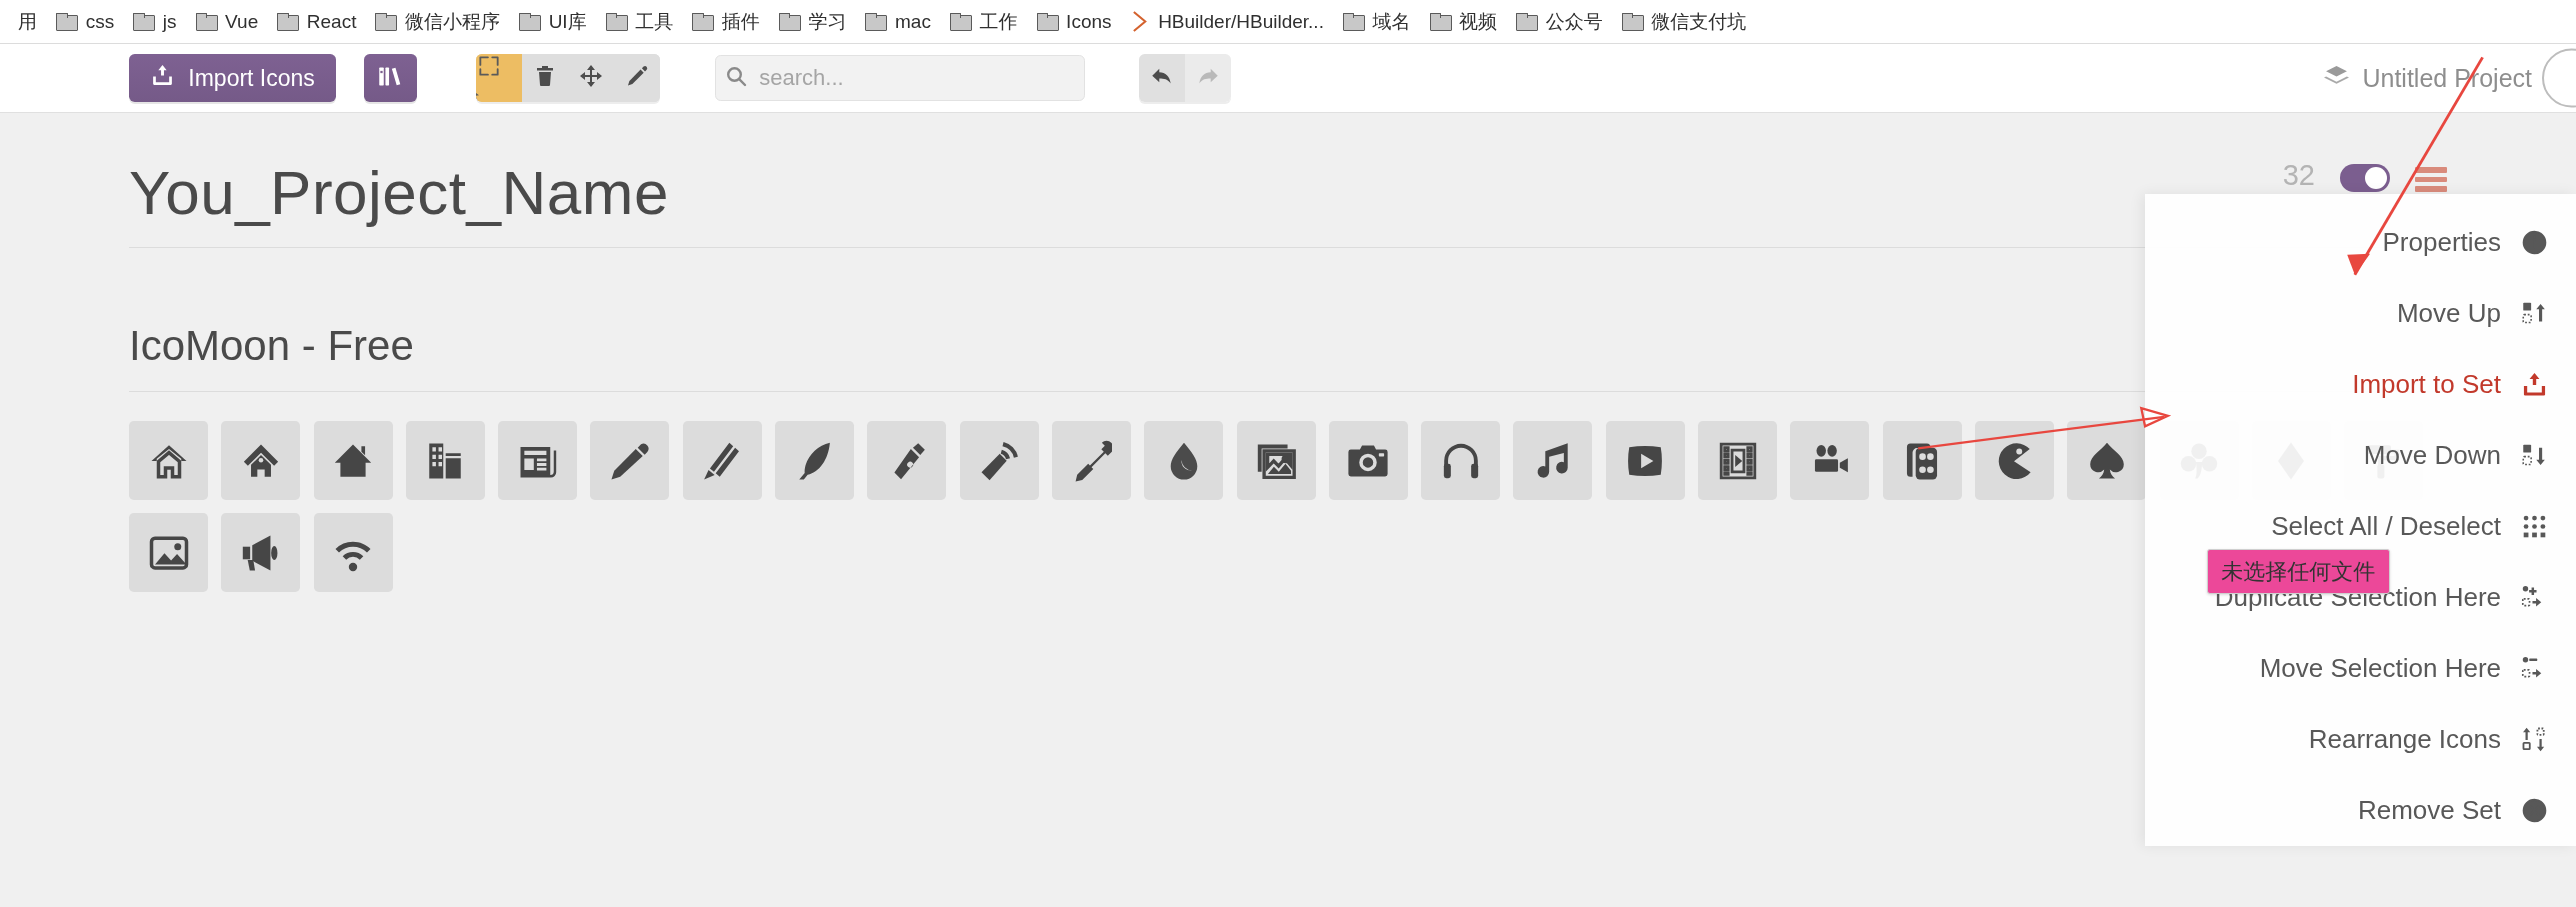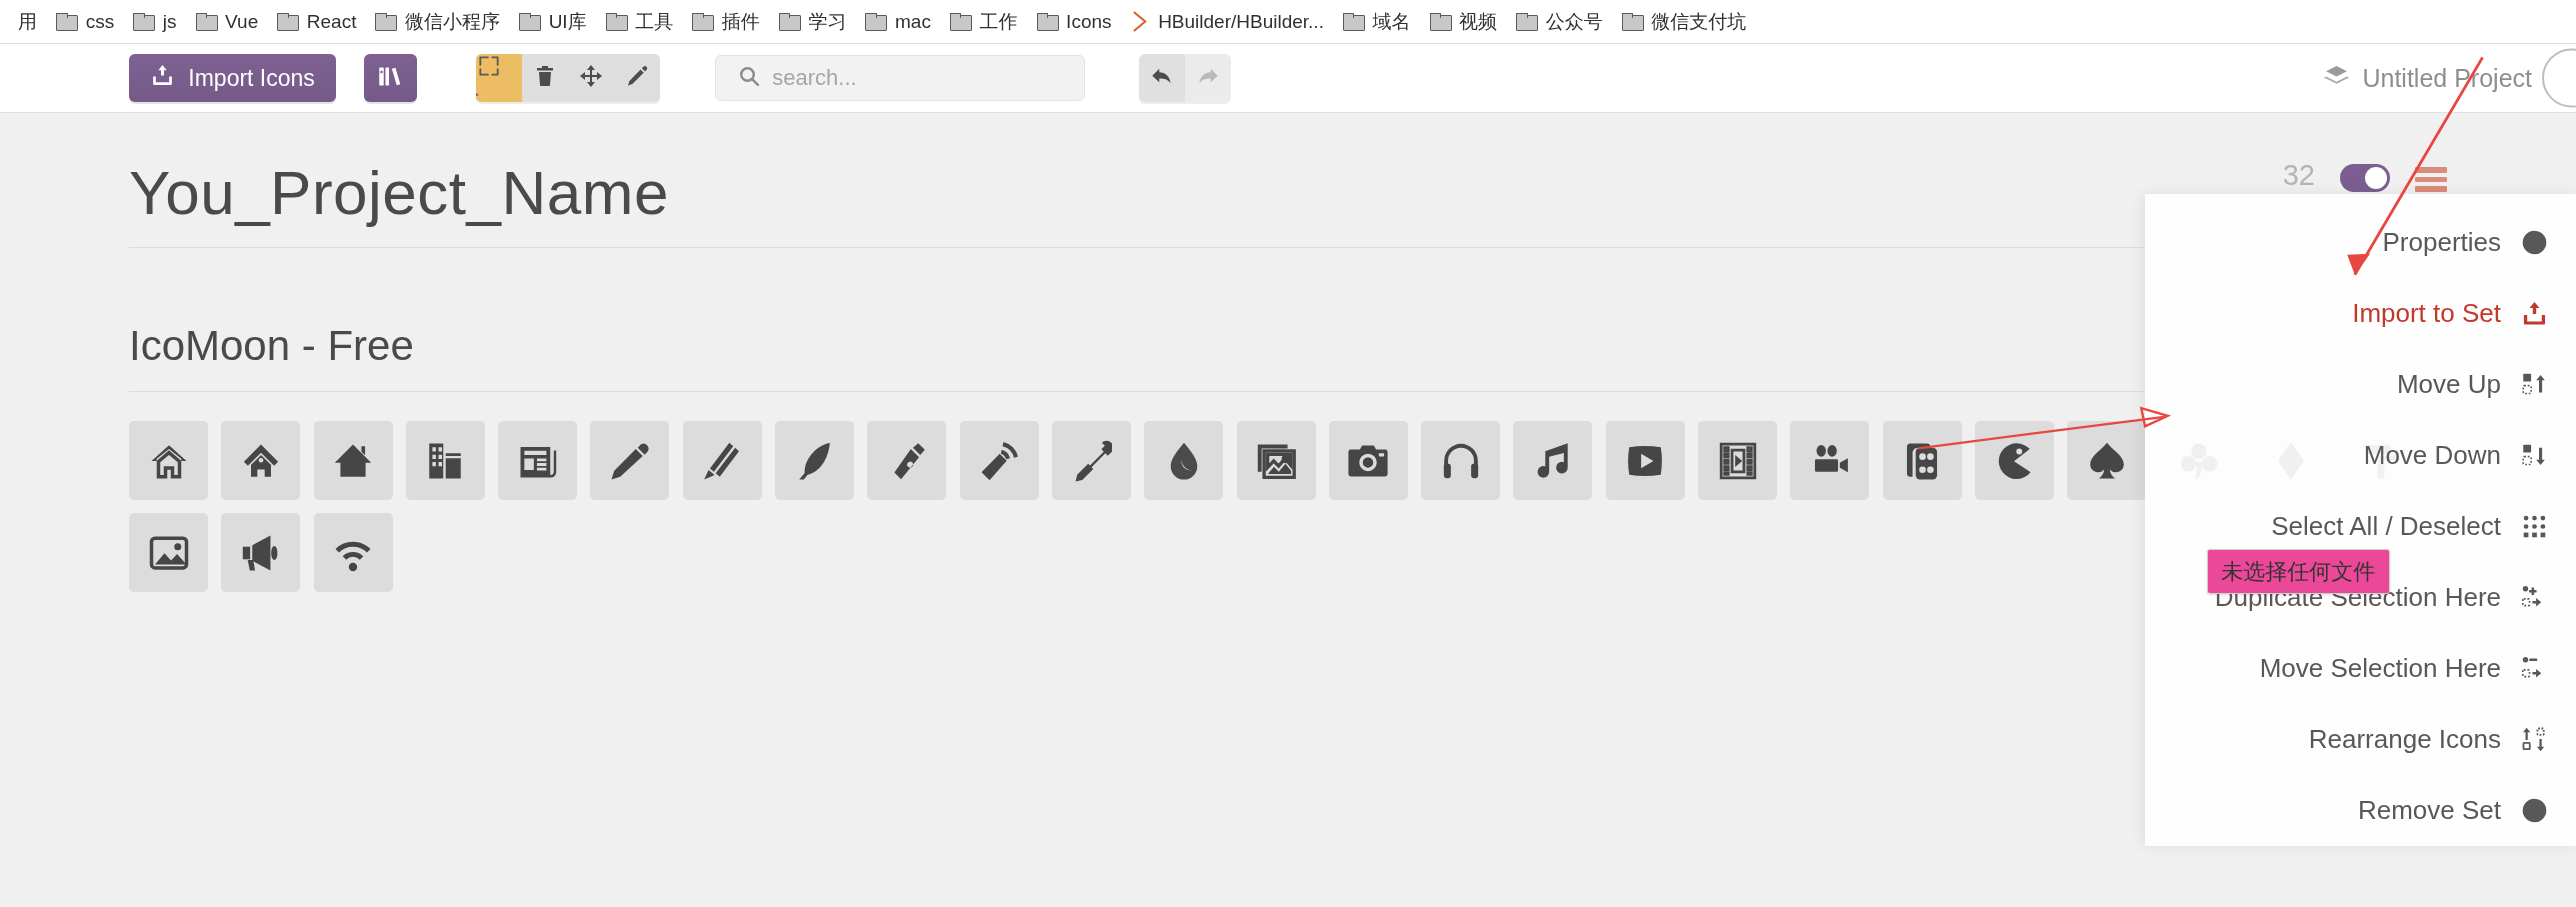--- a/index.html
+++ b/index.html
@@ -121,21 +121,21 @@
   .tool-btn.active { background: #edbd63; }
 
   .search-wrap {
     margin-left: 44px;
     width: 370px; height: 46px;
     background: #f2f2f2;
     border: 1px solid #e2e2e2;
     border-radius: 5.7px;
     display: flex;
     align-items: center;
-    padding: 0 21px;
+    padding: 0 8px;
     gap: 11.4px;
   }
   .search-wrap input {
     border: none; outline: none; background: transparent;
     font-size: 22px; color: #777;
     font-family: "Liberation Sans", sans-serif;
     width: 100%;
   }
   .search-wrap input::placeholder { color: #a5a5a5; }
 
@@ -750,36 +750,36 @@
       <div class="menu-item">
         <span>Properties</span>
         <span class="mi-icon">
           <svg width="27" height="27" viewBox="0 0 24 24" fill="none" stroke="#585858" stroke-width="1.8">
             <circle cx="12" cy="12" r="9.6"></circle>
             <path d="M12 10.6v6" stroke-linecap="round"></path>
             <circle cx="12" cy="7.2" r="1.1" fill="#585858" stroke="none"></circle>
           </svg>
         </span>
       </div>
-      <div class="menu-item highlight">
-        <span>Import to Set</span>
-        <span class="mi-icon">
-          <svg width="27" height="27" viewBox="0 0 24 24" fill="#c2392b">
-            <path d="M12 1.8l4.4 5.4h-2.9v5.2h-3V7.2H7.6L12 1.8z"></path>
-            <path d="M2.6 13.4v7.4a1 1 0 0 0 1 1h16.8a1 1 0 0 0 1-1v-7.4h-2.9v5.6H5.5v-5.6H2.6z"></path>
-          </svg>
-        </span>
-      </div>
       <div class="menu-item">
         <span>Move Up</span>
         <span class="mi-icon">
           <svg width="27" height="27" viewBox="0 0 24 24">
             <rect x="2" y="2.4" width="7" height="7" rx="0.8"></rect>
             <rect x="2" y="13" width="7" height="7" rx="0.8" fill="none" stroke="#585858" stroke-width="1.4" stroke-dasharray="1.6 1.6"></rect>
             <path d="M17.4 3.6l3.8 4.6h-2.4v10.8h-2.8V8.2h-2.4l3.8-4.6z"></path>
+          </svg>
+        </span>
+      </div>
+      <div class="menu-item highlight">
+        <span>Import to Set</span>
+        <span class="mi-icon">
+          <svg width="27" height="27" viewBox="0 0 24 24" fill="#c2392b">
+            <path d="M12 1.8l4.4 5.4h-2.9v5.2h-3V7.2H7.6L12 1.8z"></path>
+            <path d="M2.6 13.4v7.4a1 1 0 0 0 1 1h16.8a1 1 0 0 0 1-1v-7.4h-2.9v5.6H5.5v-5.6H2.6z"></path>
           </svg>
         </span>
       </div>
       <div class="menu-item">
         <span>Move Down</span>
         <span class="mi-icon">
           <svg width="27" height="27" viewBox="0 0 24 24">
             <rect x="2" y="2.4" width="7" height="7" rx="0.8"></rect>
             <rect x="2" y="13" width="7" height="7" rx="0.8" fill="none" stroke="#585858" stroke-width="1.4" stroke-dasharray="1.6 1.6"></rect>
             <path d="M17.4 20.4l-3.8-4.6h2.4V5h2.8v10.8h2.4l-3.8 4.6z"></path>

